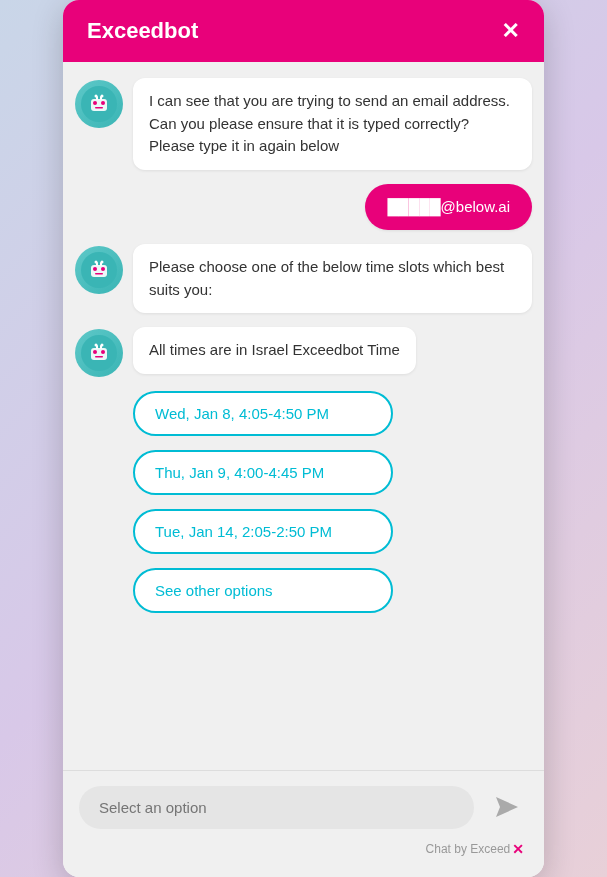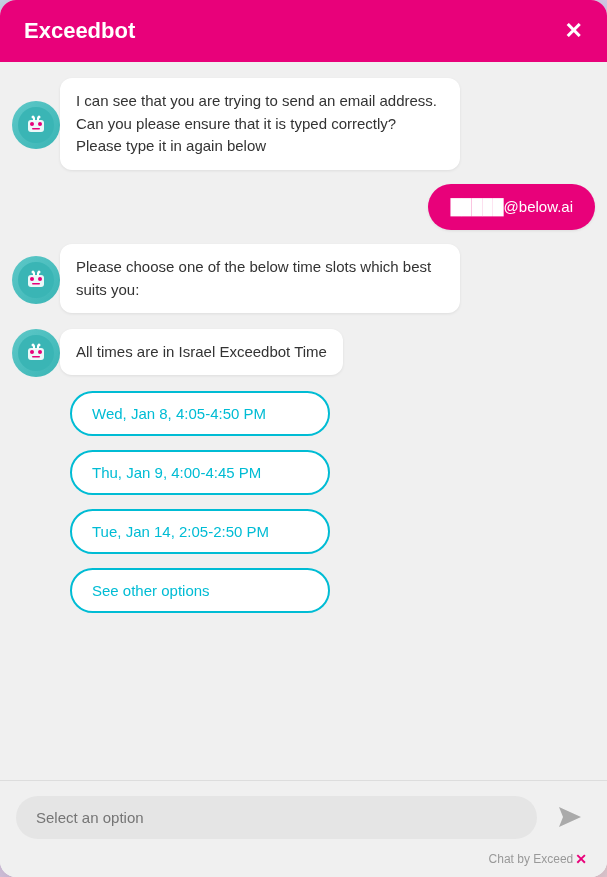--- a/index.html
+++ b/index.html
@@ -7,21 +7,21 @@
     body {
       background: linear-gradient(135deg, #c9d6e8 0%, #d8c8e8 50%, #e8d0d8 100%);
       display: flex;
       justify-content: center;
       align-items: center;
       min-height: 100vh;
       font-family: -apple-system, BlinkMacSystemFont, 'Segoe UI', Arial, sans-serif;
     }
 
     .chat-widget {
-      width: 607px;
+      width: 481px;
       height: 877px;
       background: #f5f5f5;
       border-radius: 16px;
       overflow: hidden;
       display: flex;
       flex-direction: column;
       box-shadow: 0 8px 32px rgba(0,0,0,0.2);
       position: relative;
     }
 
@@ -64,21 +64,22 @@
     .chat-messages::-webkit-scrollbar-track {
       background: #e0e0e0;
     }
     .chat-messages::-webkit-scrollbar-thumb {
       background: #bbb;
       border-radius: 4px;
     }
 
     .message-row {
       display: flex;
-      align-items: center;
+      align-items: flex-start;
+      gap: 10px;
     }
 
     .message-row.user {
       justify-content: flex-end;
     }
 
     .bot-avatar {
       width: 48px;
       height: 48px;
       border-radius: 50%;
@@ -132,21 +133,21 @@
       font-size: 15px;
       cursor: pointer;
       text-align: left;
       width: fit-content;
       min-width: 260px;
       transition: background 0.15s;
     }
 
     .chat-footer {
       background: #f0f0f0;
-      padding: 14px 16px 10px 16px;
+      padding: 14px 16px 20px 16px;
       flex-shrink: 0;
       border-top: 1px solid #ddd;
     }
 
     .input-row {
       display: flex;
       align-items: center;
       gap: 10px;
     }
 

